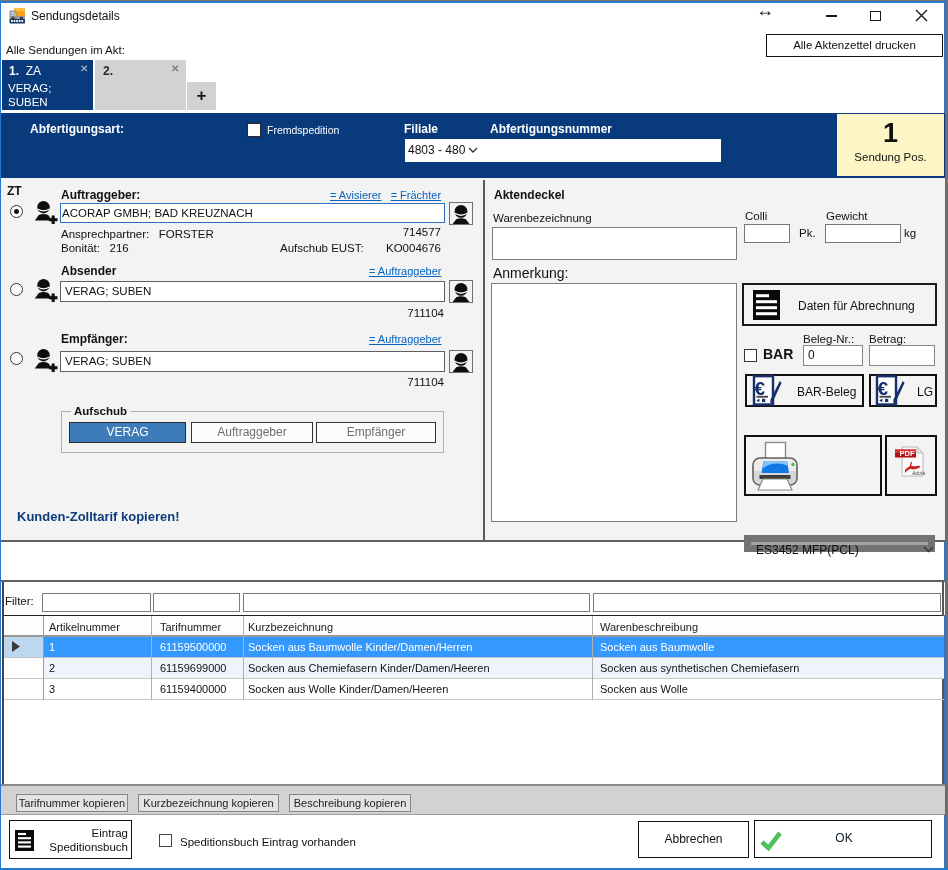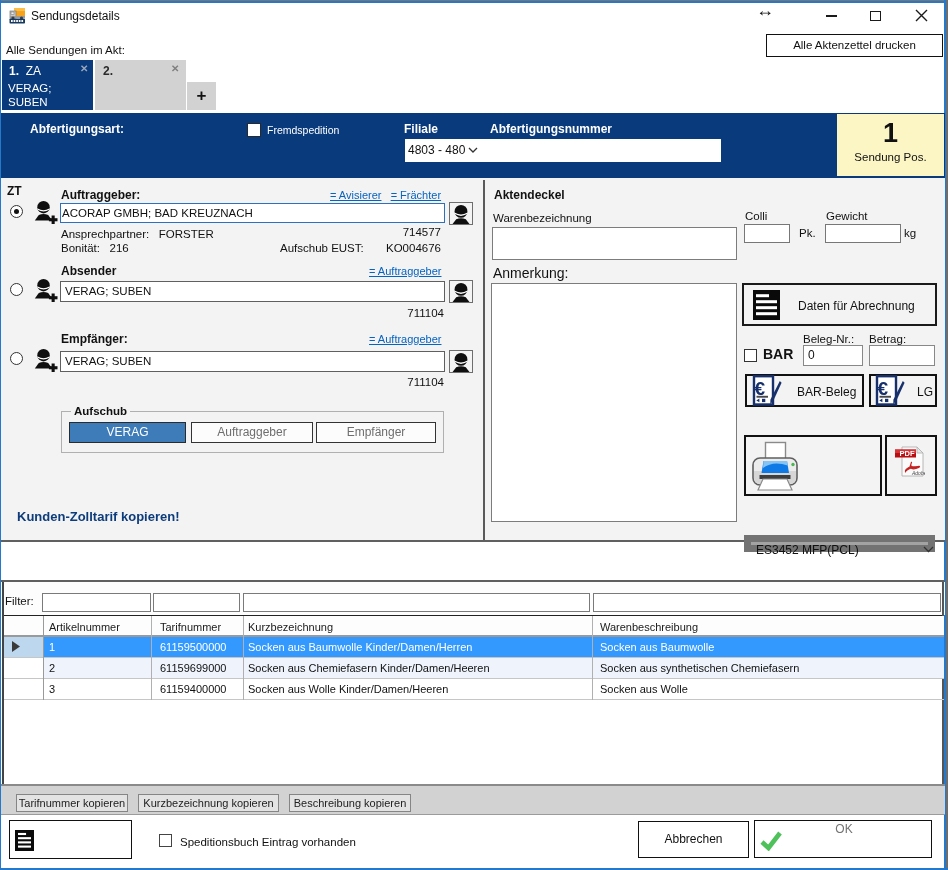--- a/index.html
+++ b/index.html
@@ -330,24 +330,25 @@
 <div class="ab" style="left:9px;top:820px;width:123px;height:39px;border:1.5px solid #111;background:#fff;box-sizing:border-box;">
   <div class="ab lineicon2" style="left:5px;top:9px;">
       <svg width="19" height="21" viewBox="0 0 19 21">
         <rect x="0" y="0" width="19" height="21" fill="#0a0a0a"></rect>
         <rect x="3" y="2.9400000000000004" width="8.06" height="2.1" fill="#fff"></rect>
         <rect x="3" y="7.140000000000001" width="13" height="2.1" fill="#fff"></rect>
         <rect x="3" y="11.34" width="13" height="2.1" fill="#fff"></rect>
         <rect x="3" y="15.54" width="13" height="2.1" fill="#fff"></rect>
       </svg>
     </div>
+  <div class="ab" style="left:0;top:5px;width:118px;text-align:right;font-size:11.5px;color:#111;line-height:14px;">Eintrag<br>Speditionsbuch</div>
 </div>
 <div class="ab" style="left:159px;top:834px;width:13px;height:13px;border:1.5px solid #444;background:#fff;box-sizing:border-box;"></div>
 <div class="ab" style="left:180px;top:836px;font-size:11.5px;color:#111;">Speditionsbuch Eintrag vorhanden</div>
 <div class="ab" style="left:638px;top:821px;width:111px;height:37px;border:1.5px solid #111;background:#fff;box-sizing:border-box;text-align:center;line-height:34px;font-size:12px;color:#111;">Abbrechen</div>
 <div class="ab" style="left:754px;top:820px;width:178px;height:38px;border:1.5px solid #111;background:#fff;box-sizing:border-box;">
   <div class="ab" style="left:5px;top:9px;">
       <svg width="23" height="21">
         <path d="M2 12 L8.5 18 L20 3" stroke="#4fc15a" stroke-width="4.6" fill="none"></path>
       </svg>
     </div>
-  <div class="ab" style="left:0;top:1px;width:178px;text-align:center;font-size:12px;color:#737373;">OK</div>
+  <div class="ab" style="left:0;top:10px;width:178px;text-align:center;font-size:12px;color:#0f172a;">OK</div>
 </div>
 
 </body></html>

